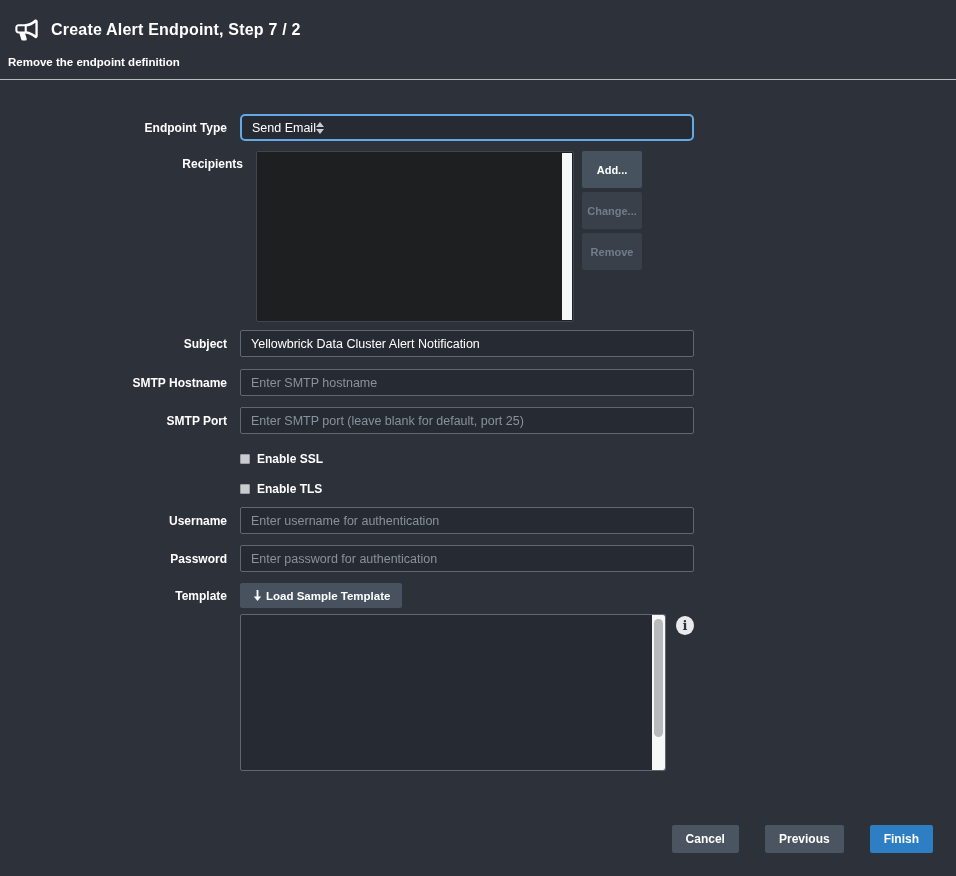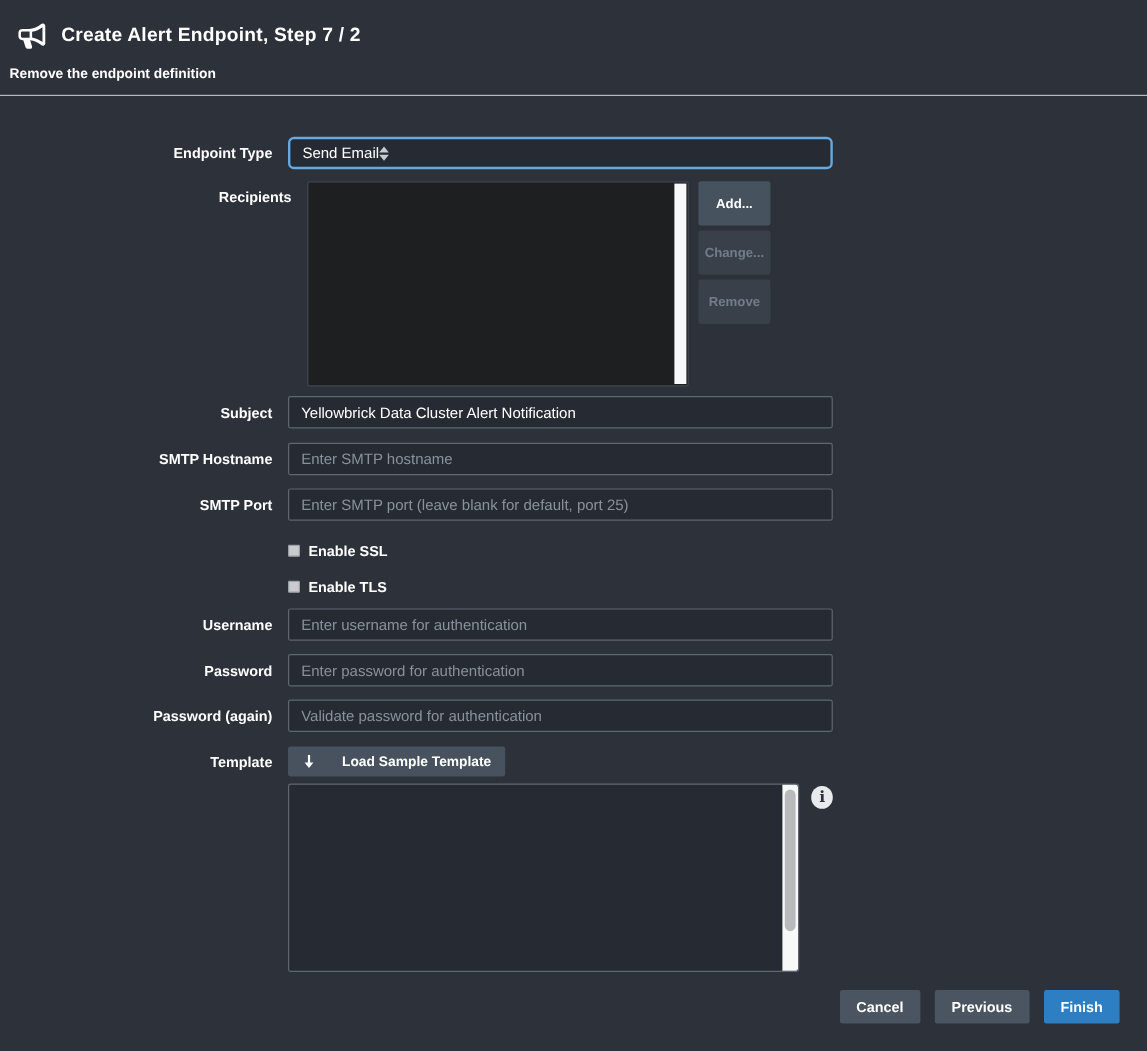--- a/index.html
+++ b/index.html
@@ -89,21 +89,21 @@
     cursor: pointer;
   }
   .check-label { font-size: 12px; font-weight: 700; margin-left: 7px; }
 
   
   .tpl-btn {
     height: 25px; padding: 0 12px;
     background: #47525e; border: none; border-radius: 2px;
     color: #ffffff; font-size: 11.5px; font-weight: 700;
     font-family: "Liberation Sans", sans-serif;
-    display: inline-flex; align-items: center; gap: 22px;
+    display: inline-flex; align-items: center; gap: 3px;
     cursor: pointer;
   }
   .tpl-btn svg { width: 11px; height: 12px; fill: #ffffff; }
   .tpl-area-wrap { display: flex; align-items: flex-start; }
   .tpl-area {
     width: 454px; height: 157px;
     background: #262b33;
     border: 1px solid #5f6772;
     border-radius: 2px;
     position: relative;
@@ -127,21 +127,21 @@
     background: #e9eaec; color: #2c313a;
     font-size: 13px; font-weight: 800; font-family: "DejaVu Serif", serif;
     display: flex; align-items: center; justify-content: center;
     margin-left: 10px; margin-top: 2px;
     cursor: pointer;
   }
 
   
   .footer {
     position: absolute; right: 23px; bottom: 23px;
-    display: flex; gap: 12px;
+    display: flex; gap: 26px;
   }
   .footer button {
     height: 28px; padding: 0 14px;
     border: none; border-radius: 2px;
     color: #ffffff; font-size: 12px; font-weight: 700;
     font-family: "Liberation Sans", sans-serif;
     cursor: pointer;
   }
   .btn-gray { background: #4a5561; }
   .btn-primary { background: #2d7ec3; }
@@ -233,26 +233,20 @@
     </div>
   </div>
 
   <div class="row mb11">
     <div class="label-col">Password</div>
     <div class="field-col">
       <input class="text-input" type="text" placeholder="Enter password for authentication" style="">
     </div>
   </div>
 
-  <div class="row mb12">
-    <div class="label-col">Password (again)</div>
-    <div class="field-col">
-      <input class="text-input" type="text" placeholder="Validate password for authentication" style="">
-    </div>
-  </div>
 
   <div class="row" style="margin-bottom:6px;">
     <div class="label-col">Template</div>
     <div class="field-col">
       <button class="tpl-btn">
         <svg viewBox="0 0 12 13">
             <path d="M5 0h2v7h3L6 12 2 7h3z"></path>
           </svg>
         <span>Load Sample Template</span>
       </button>

